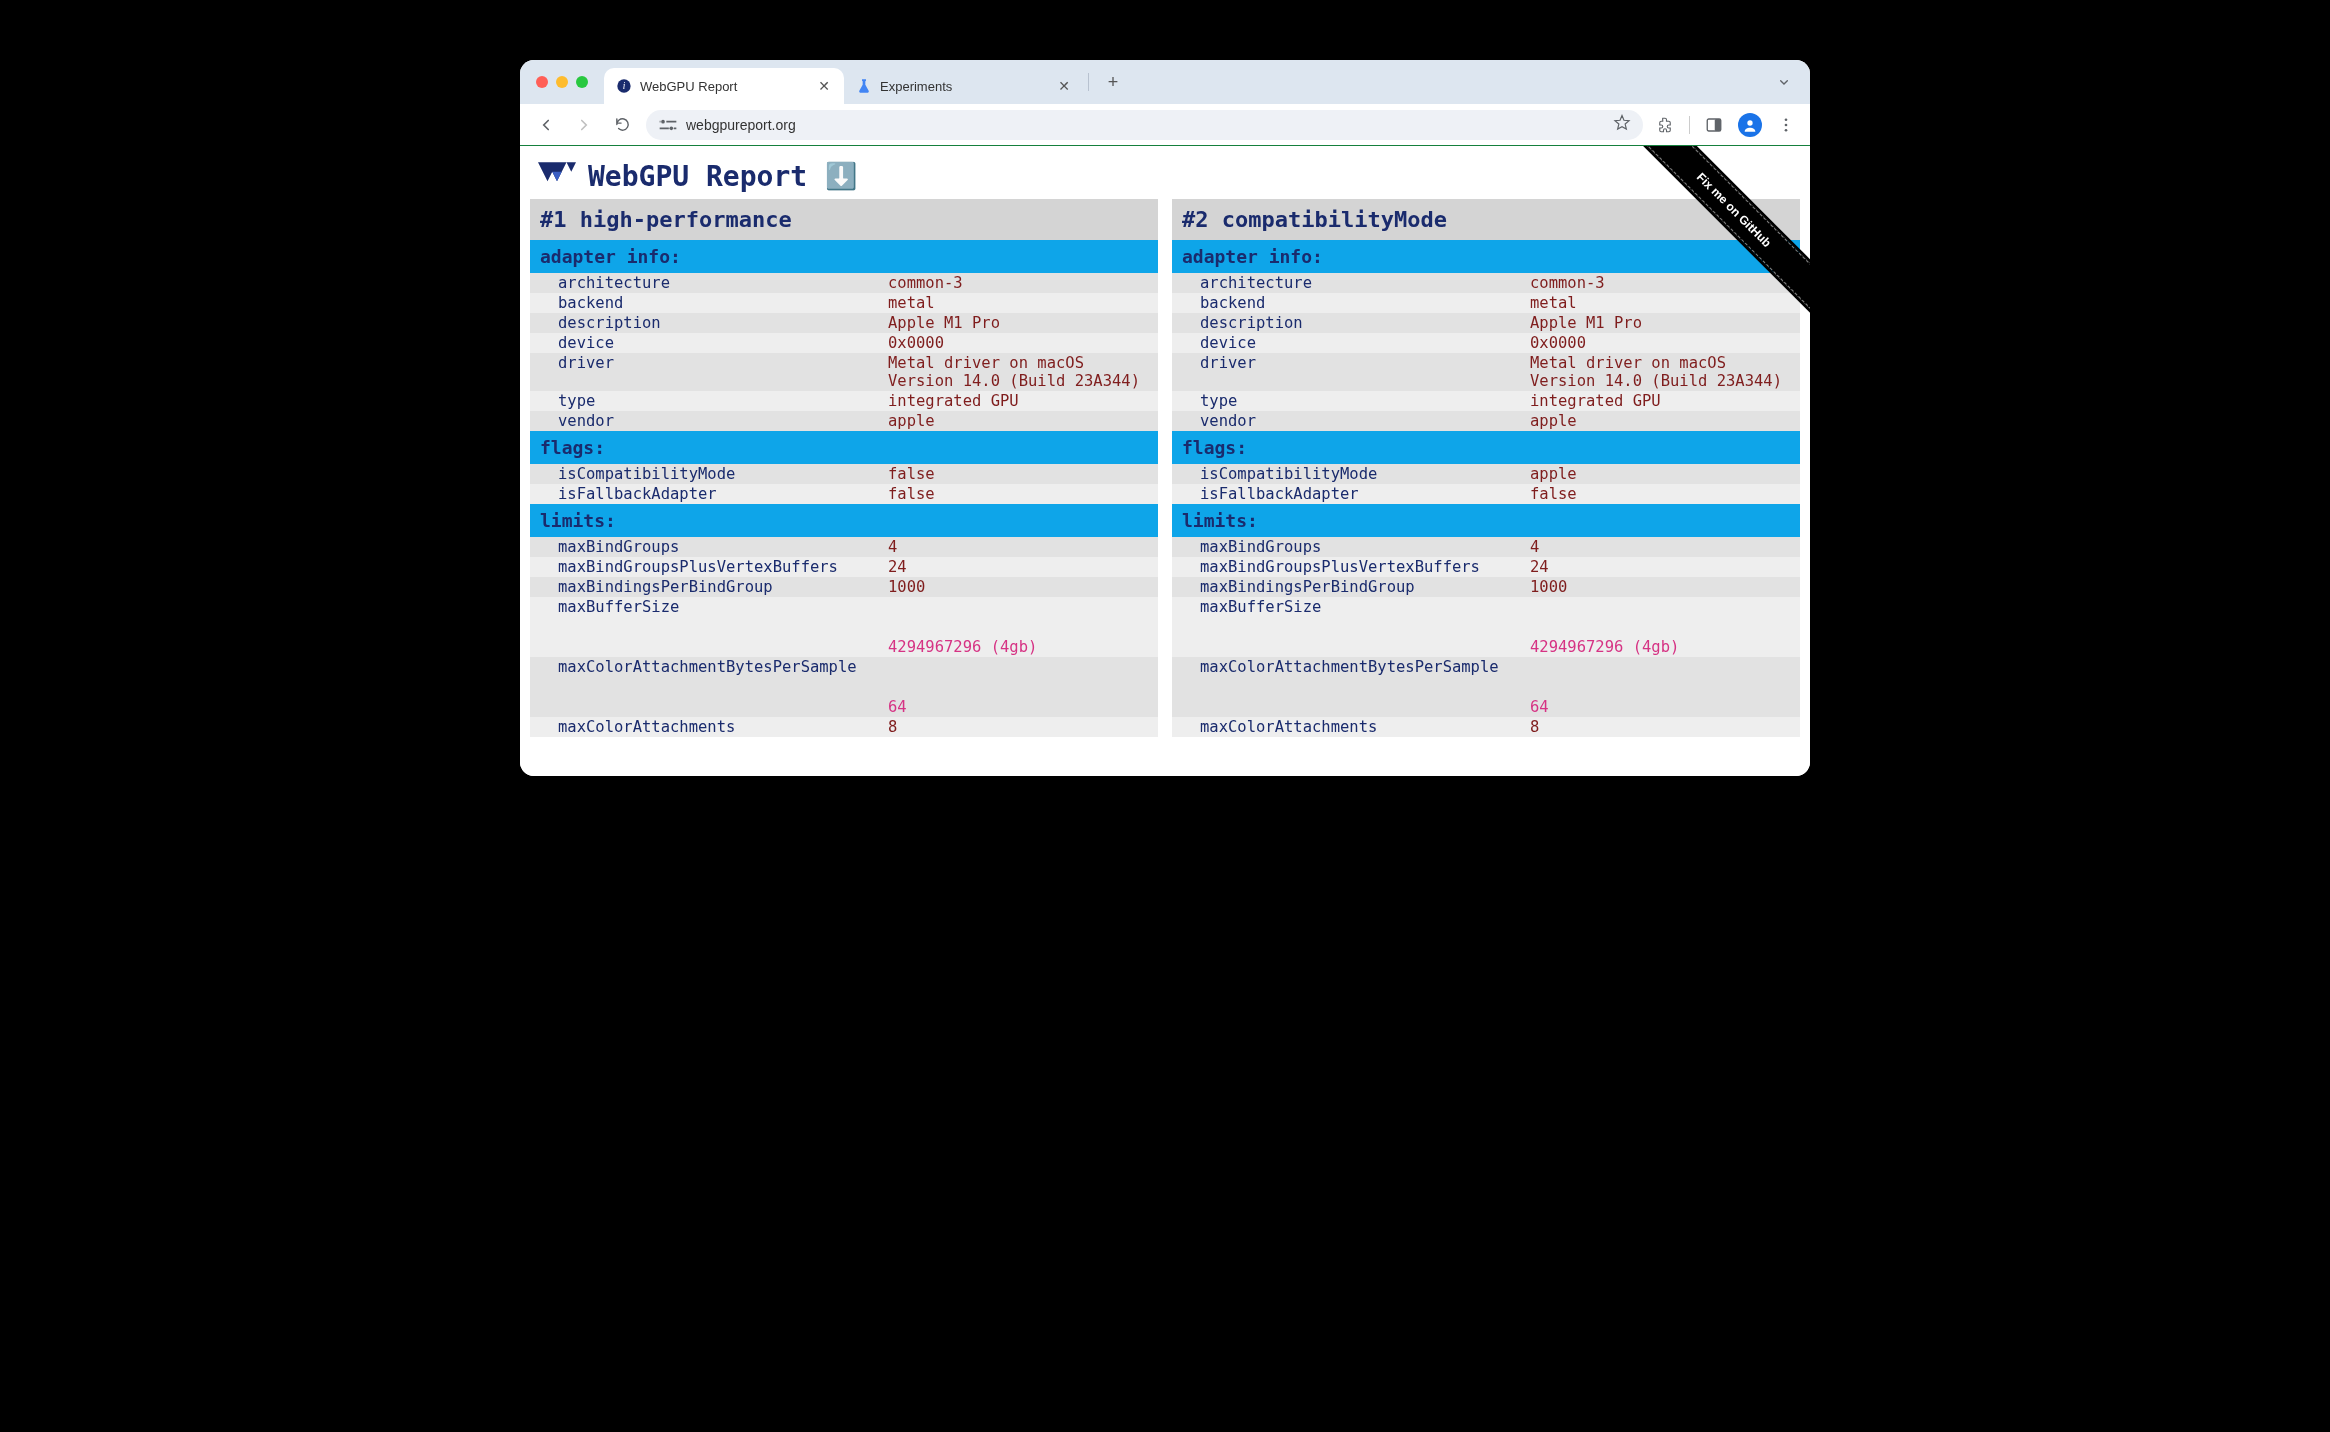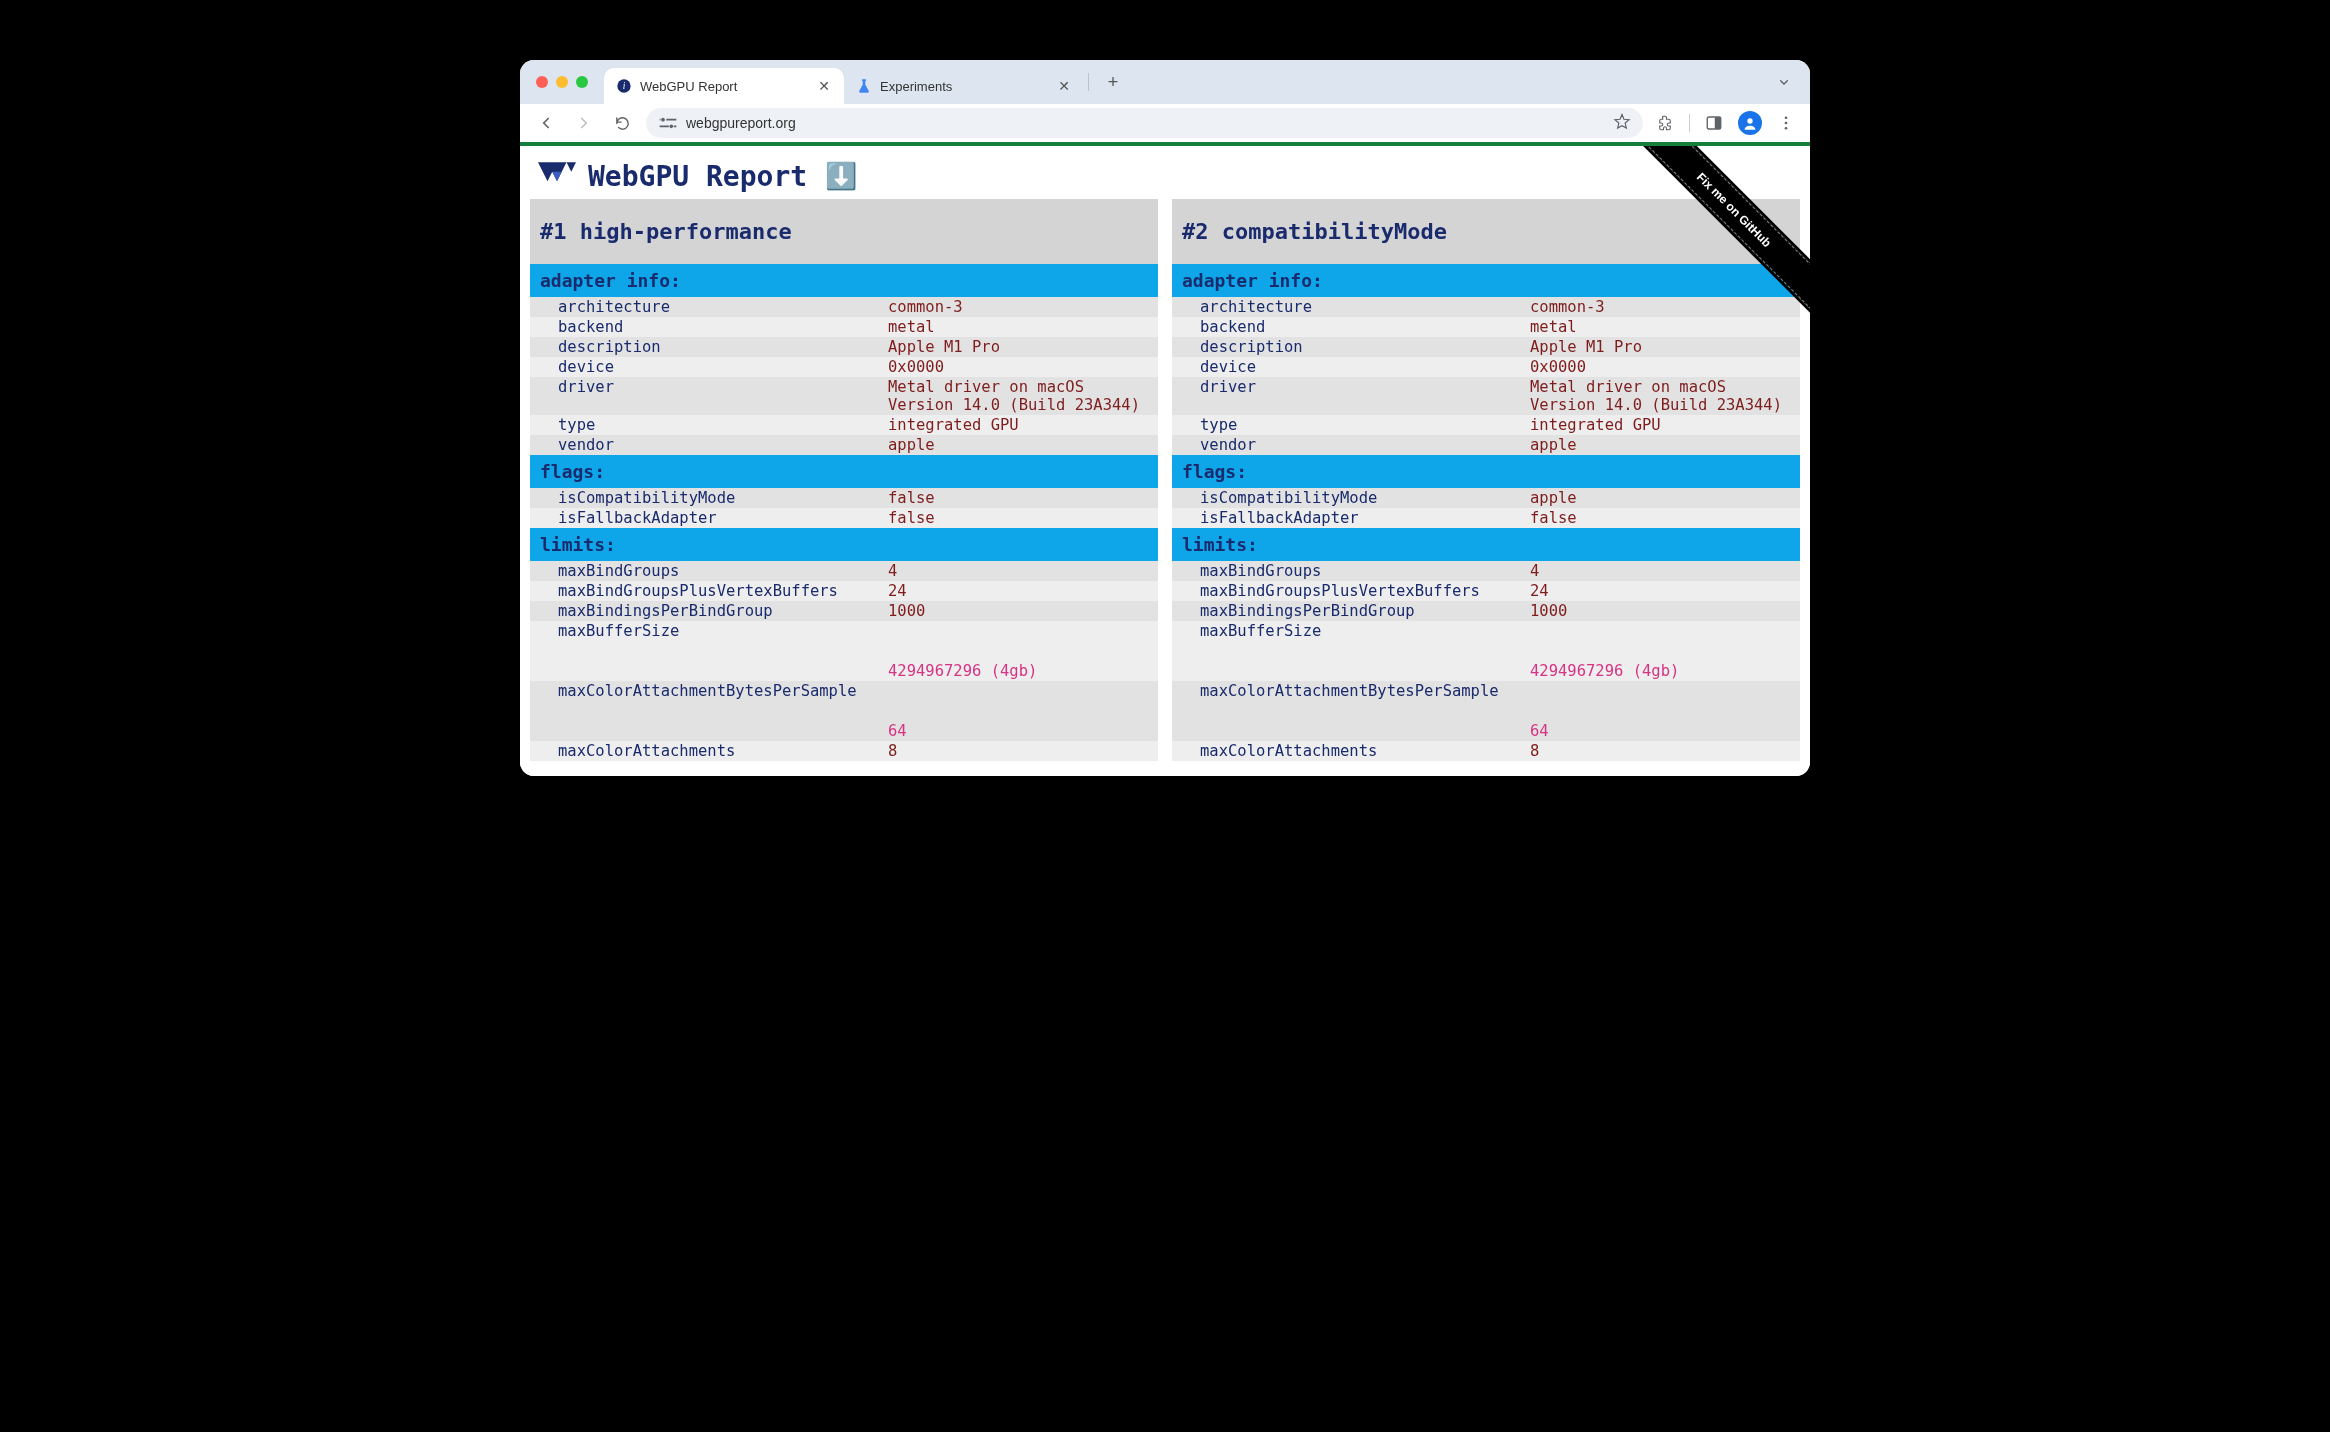--- a/index.html
+++ b/index.html
@@ -107,21 +107,21 @@
       cursor: pointer;
     }
     
     .toolbar {
       background: #fff;
       height: 42px;
       display: flex;
       align-items: center;
       padding: 17px 12px;
       gap: 10px;
-      border-bottom: 4px solid #15803d;
+      border-bottom: 1px solid #15803d;
     }
     .nav-btn {
       width: 28px;
       height: 28px;
       display: flex;
       align-items: center;
       justify-content: center;
       color: #5f6368;
       cursor: pointer;
       border-radius: 50%;
@@ -238,21 +238,21 @@
       gap: 14px;
       padding: 0 10px;
     }
     .col {
       flex: 1;
       font-family: "Menlo", "Consolas", monospace;
       font-size: 15.5px;
     }
     .col-header {
       background: #d4d4d4;
-      padding: 20px 10px;
+      padding: 8px 10px;
       font-size: 22px;
       font-weight: 700;
       color: #1a2b6d;
     }
     .section-header {
       background: #0ea5e9;
       padding: 6px 10px;
       font-weight: 700;
       color: #1a2b6d;
       font-size: 18px;

